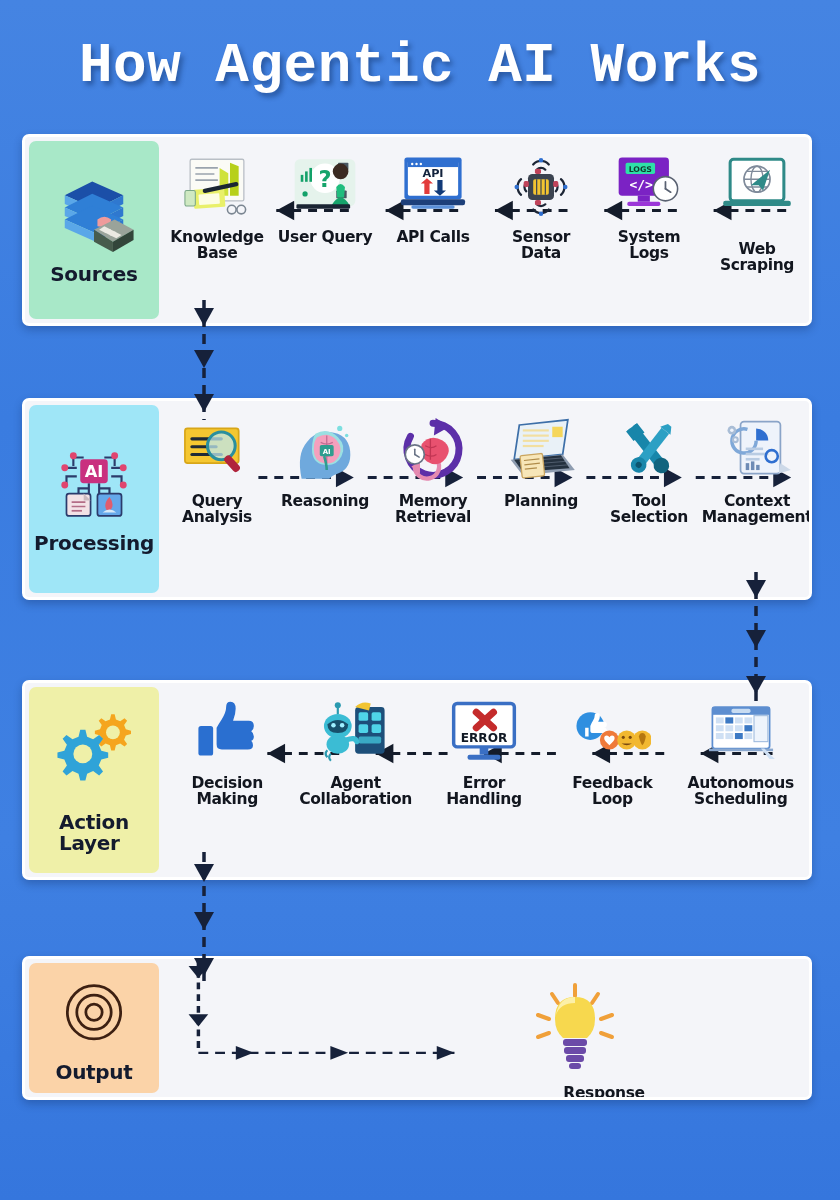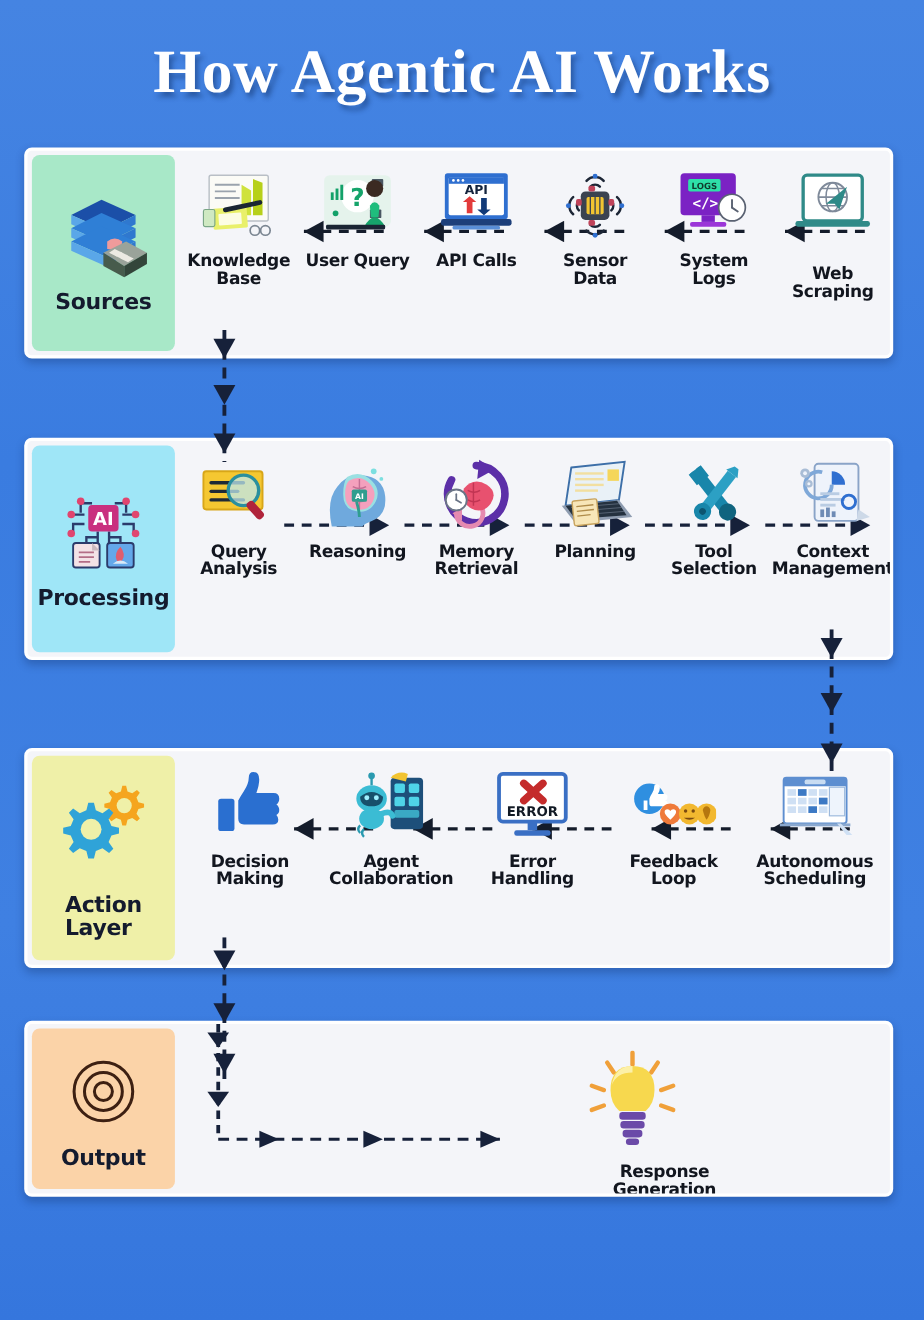--- a/index.html
+++ b/index.html
@@ -20,39 +20,39 @@
   
   .title {
     position: absolute;
     top: 34px; left: 0; width: 840px;
     text-align: center;
     font-size: 56px;
     font-weight: 800;
     letter-spacing: 0.5px;
     color: #ffffff;
     text-shadow: 3px 4px 5px rgba(10,40,90,0.45);
-    font-family: Liberation Serif, serif;
+    font-family: Liberation Mono, monospace;
     white-space: nowrap;
   }
 
   
   .row-card {
     position: absolute;
     left: 22px;
     width: 790px;
     background: #f4f5f9;
     border: 3px solid #ffffff;
     border-radius: 7px;
     box-shadow: 0 4px 8px rgba(12,40,90,0.30);
     overflow: hidden;
   }
   #row-sources    { top: 134px; height: 192px; }
   #row-processing { top: 398px; height: 202px; }
   #row-action     { top: 680px; height: 200px; }
-  #row-output     { top: 928px; height: 160px; }
+  #row-output     { top: 956px; height: 144px; }
 
   .row-inner { position: relative; width: 100%; height: 100%; display: flex; }
 
   
   .stage-panel {
     width: 130px;
     flex: 0 0 130px;
     border-radius: 7px;
     display: flex;
     flex-direction: column;

